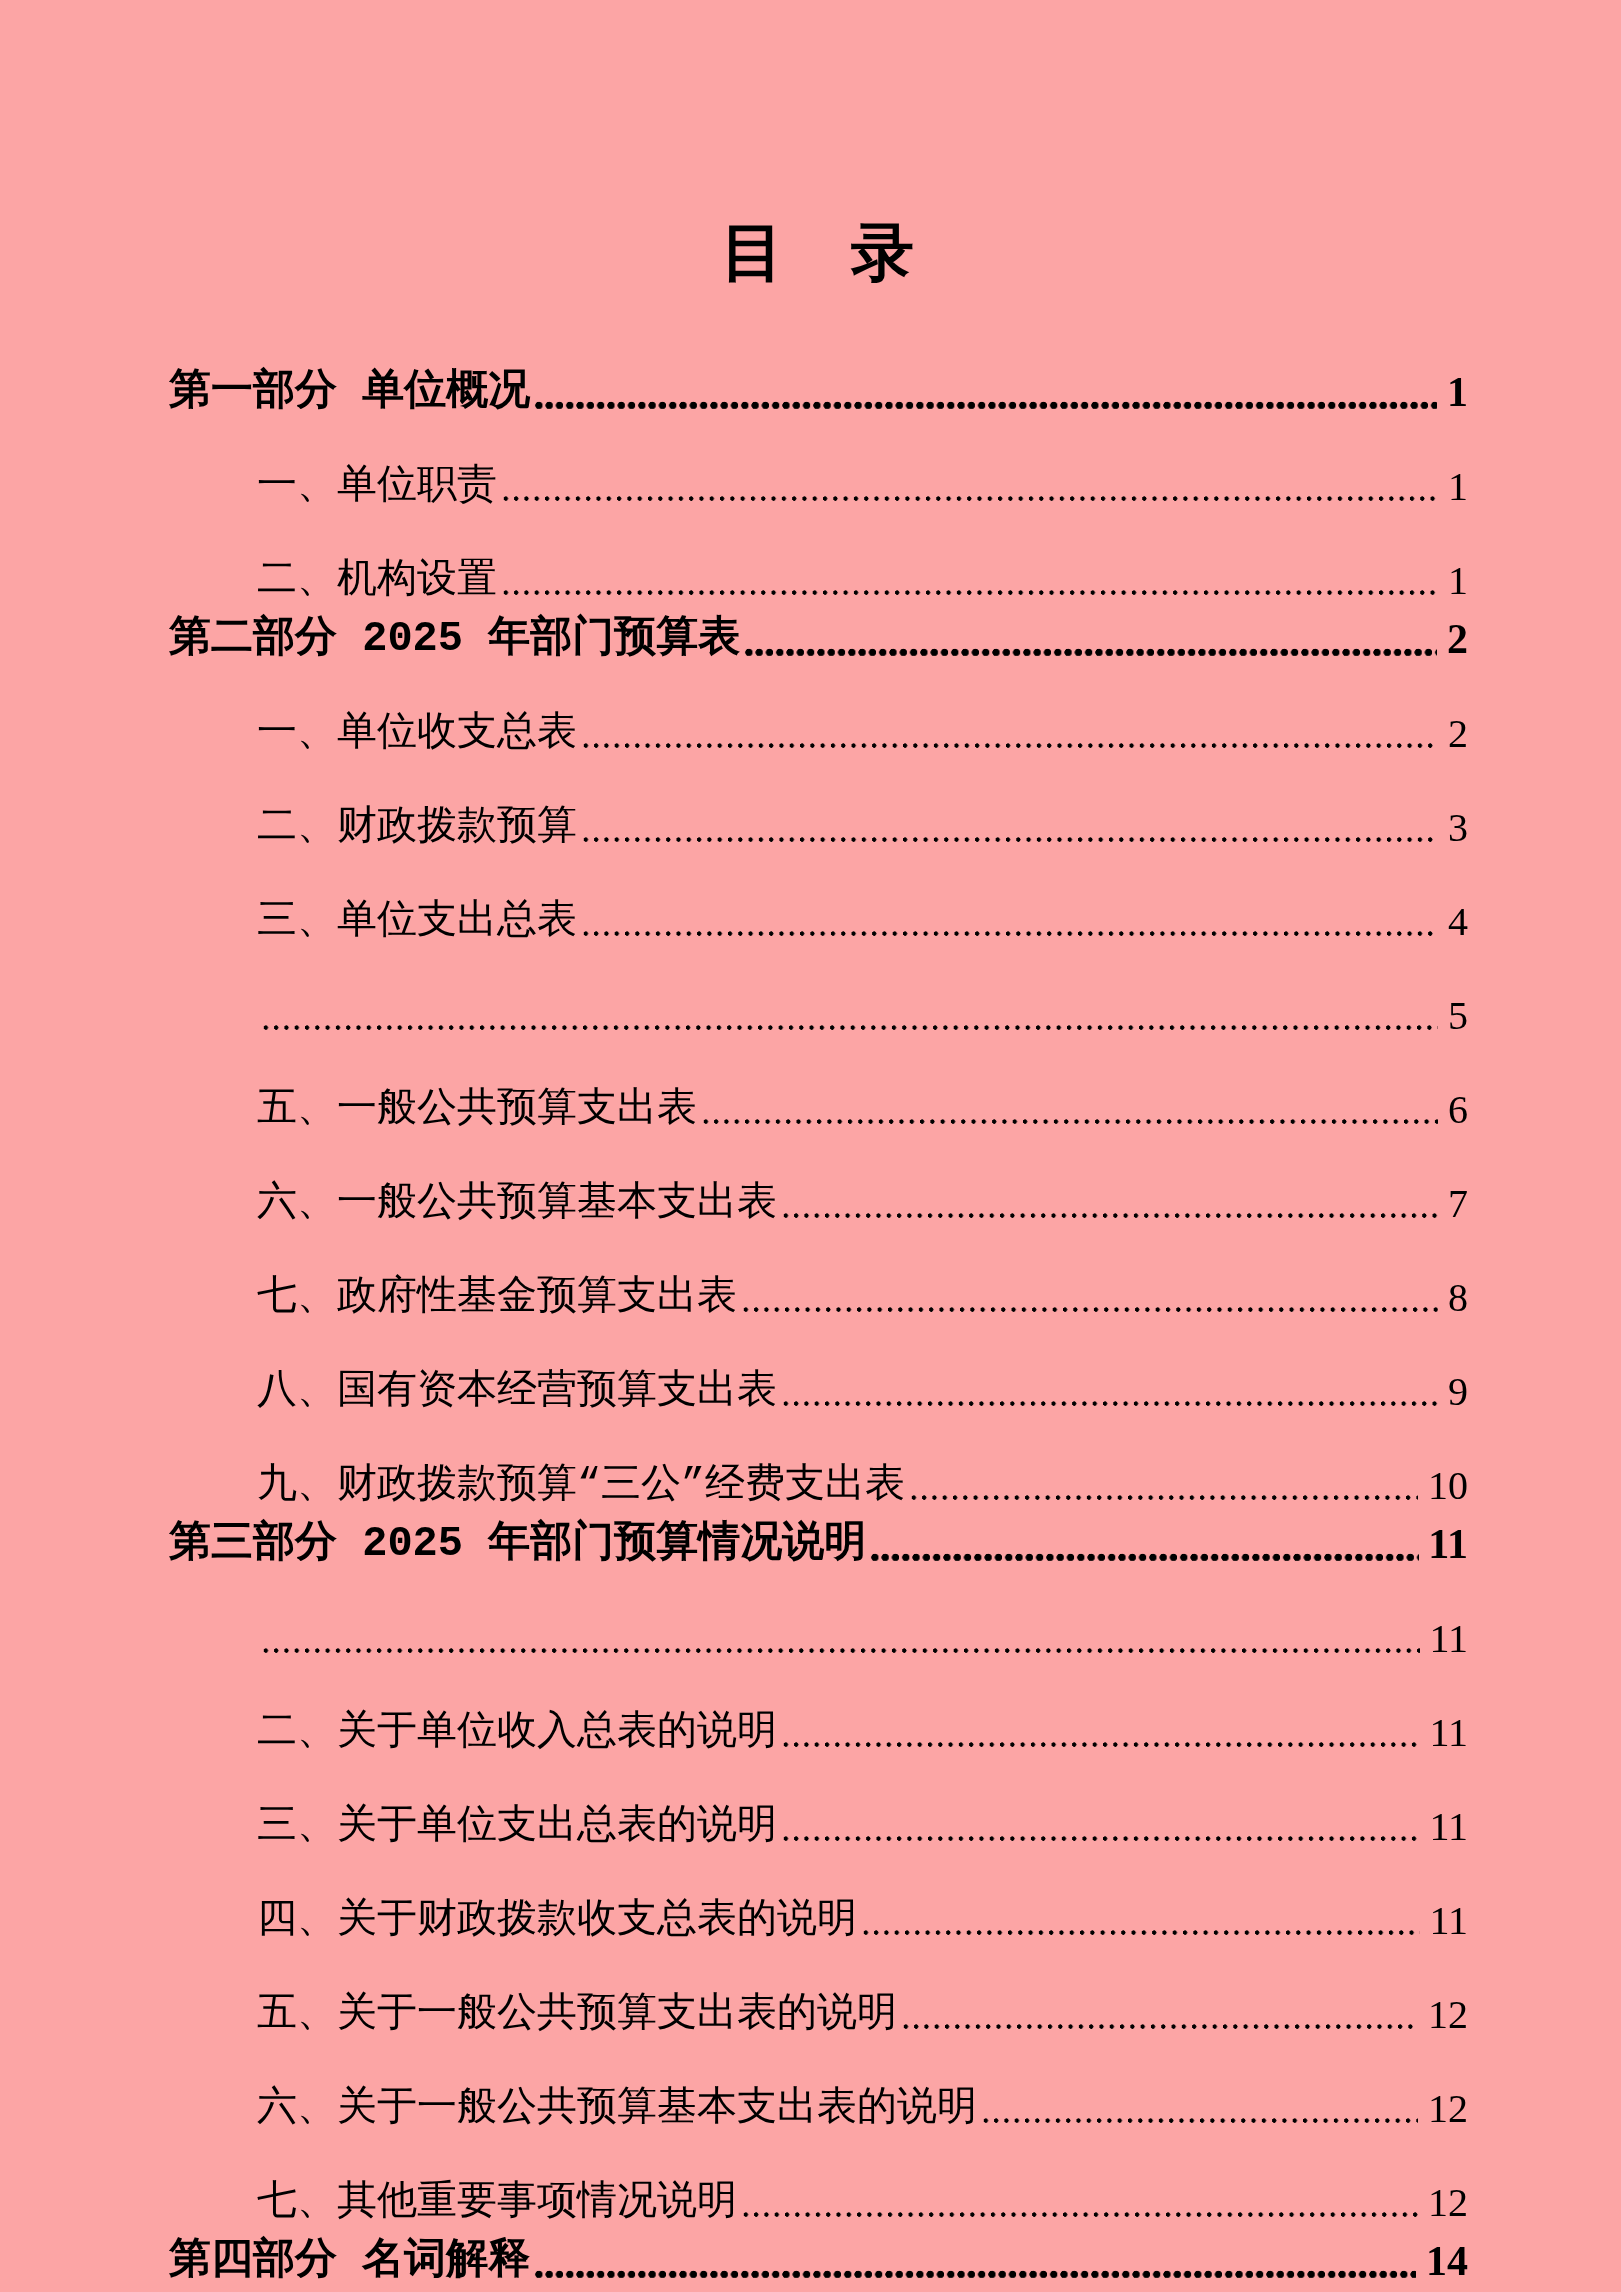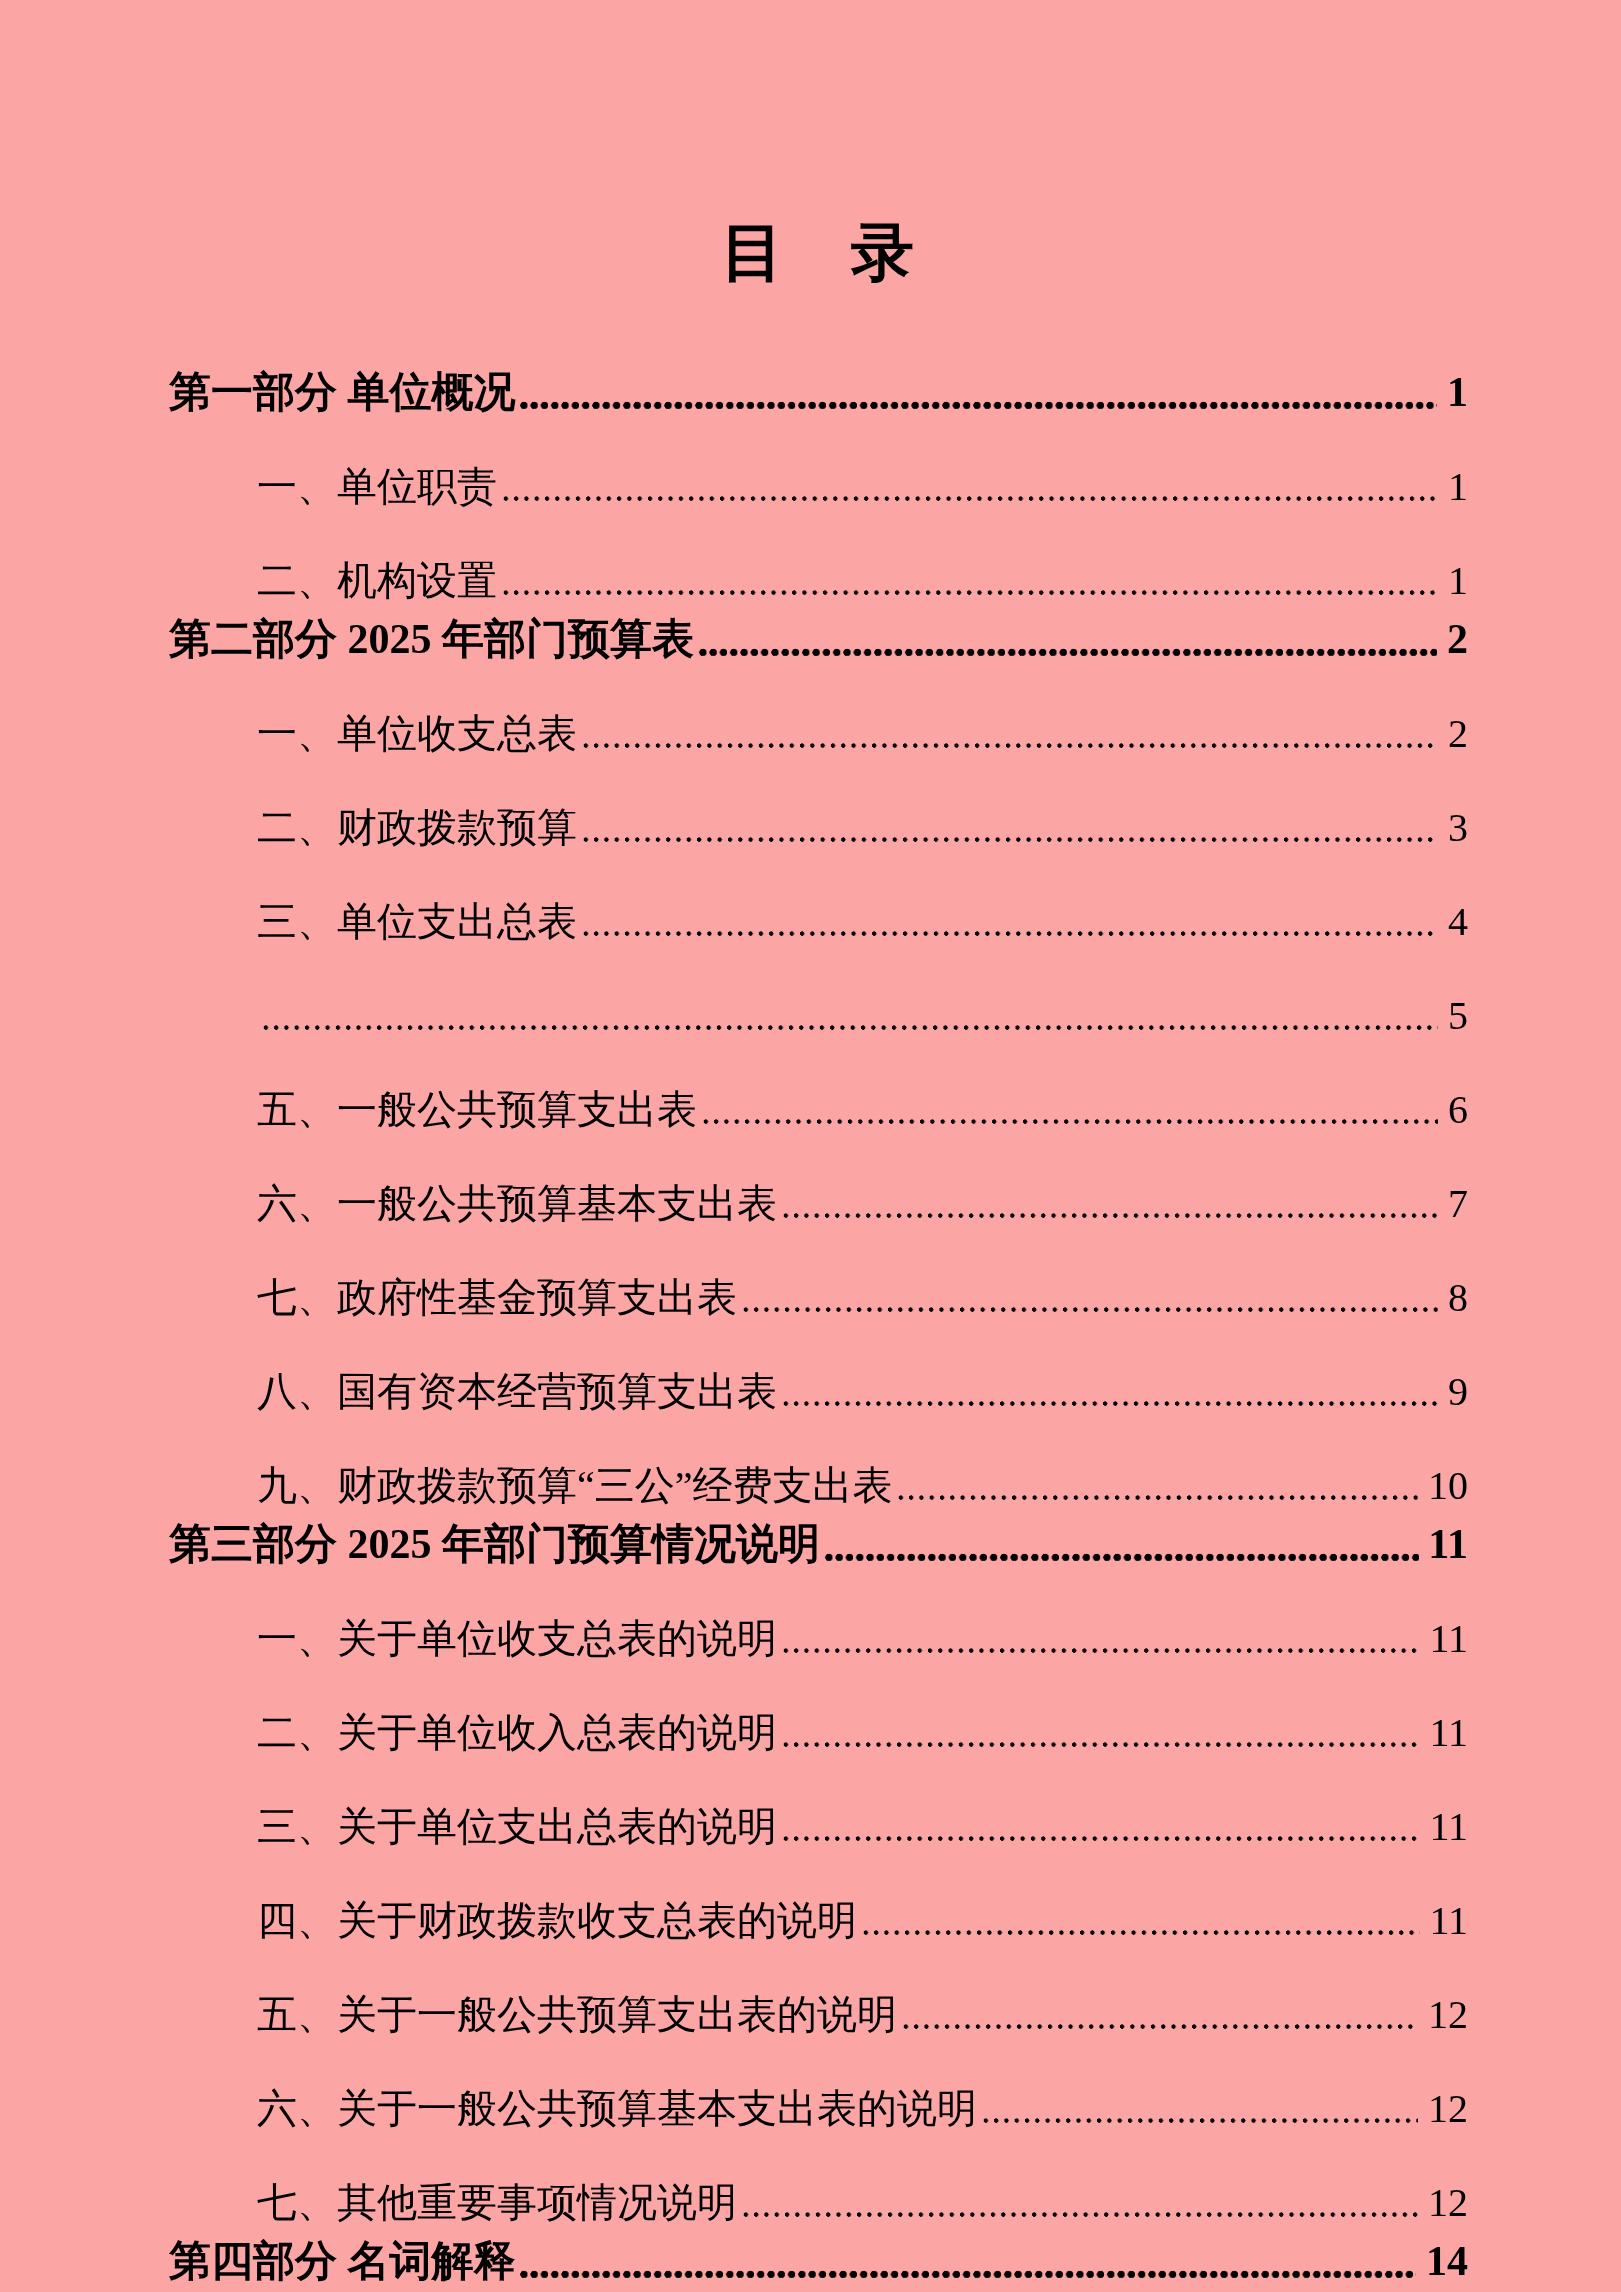--- a/index.html
+++ b/index.html
@@ -32,20 +32,21 @@
   .toc-row {
     display: flex;
     align-items: stretch;
     height: 59px;
     line-height: 59px;
     font-size: 40px;
     white-space: nowrap;
   }
   .toc-row .label {
     flex: 0 0 auto;
+    font-family: Liberation Mono, monospace;
   }
   .toc-row .dots {
     flex: 1 1 auto;
     position: relative;
     min-width: 29px;
   }
   .toc-row .dots::after {
     content: "";
     position: absolute;
     left: 3.9px;
@@ -148,21 +149,20 @@
     <span class="label">九、财政拨款预算“三公”经费支出表</span>
     <span class="dots"></span>
     <span class="pagenum">10</span>
   </div>
       <div class="toc-row section">
     <span class="label">第三部分 2025 年部门预算情况说明</span>
     <span class="dots"></span>
     <span class="pagenum">11</span>
   </div>
       <div class="toc-row item">
-    <span class="label">一、关于单位收支总表的说明</span>
     <span class="dots"></span>
     <span class="pagenum">11</span>
   </div>
       <div class="toc-row item">
     <span class="label">二、关于单位收入总表的说明</span>
     <span class="dots"></span>
     <span class="pagenum">11</span>
   </div>
       <div class="toc-row item">
     <span class="label">三、关于单位支出总表的说明</span>

